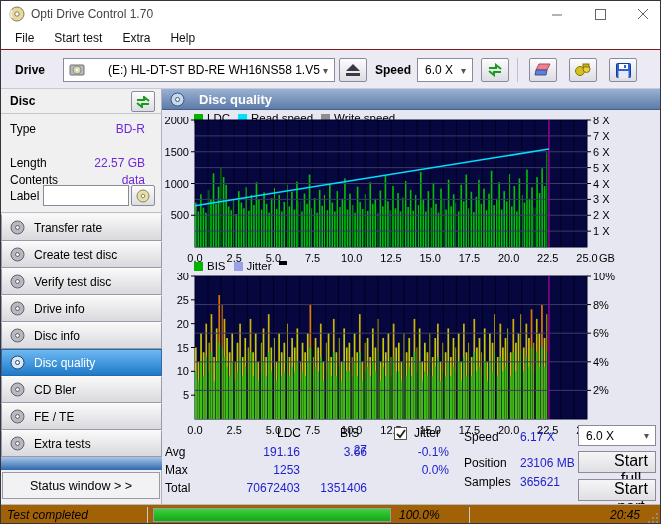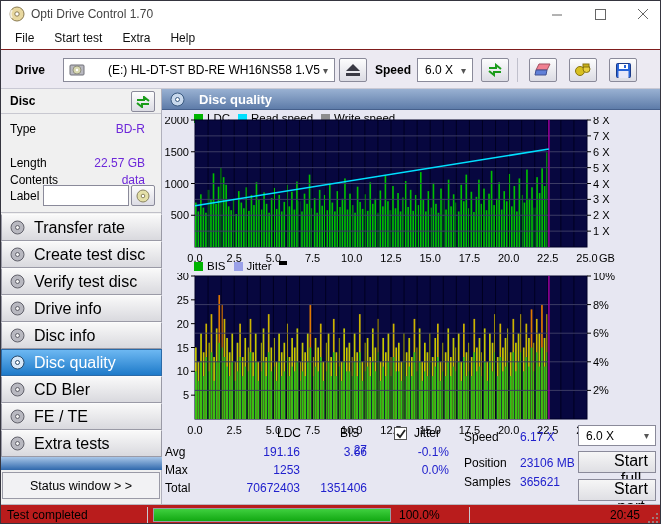--- a/index.html
+++ b/index.html
@@ -26,21 +26,21 @@
   
   #sidebar { position:absolute; left:0; top:88px; width:161px; height:415px; background:#f0f0f0; border-right:1px solid #b0b0bc; }
   #disc-panel { position:absolute; left:0; top:0; width:160px; height:124px; border-bottom:1px solid #c0c0c8; }
   #disc-panel .hdr { position:absolute; left:0; top:0; width:100%; height:25px; border-bottom:1px solid #c8c8d0; }
   #disc-panel .hdr .t { position:absolute; left:9px; top:5px; font-weight:bold; }
   .mini-btn { position:absolute; width:24px; height:21px; background:linear-gradient(#fdfdfd,#dcdce4); border:1px solid #8a8a9a; border-radius:2px; display:flex; align-items:center; justify-content:center; }
   .dp-row { position:absolute; left:9px; right:8px; height:15px; }
   .dp-row .l { position:absolute; left:0; }
   .dp-row .v { position:absolute; right:8px; color:#6d28d9; }
   #label-input { position:absolute; left:42px; top:96px; width:86px; height:21px; background:#fff; border:1px solid #8a8a9a; }
-  .side-btn { position:absolute; left:0; width:161px; height:27px; background:linear-gradient(#f9f9f9,#d9d9de); border:1px solid #9a9aa6; border-top:1px solid #fcfcfc; display:flex; align-items:center; font-size:16px; }
+  .side-btn { position:absolute; left:0; width:161px; height:27px; background:linear-gradient(#f9f9f9,#d9d9de); border:1px solid #9a9aa6; border-top:1px solid #fcfcfc; display:flex; align-items:center; font-size:12px; }
   .side-btn .cd { margin:0 9px 0 8px; }
   .side-btn.sel { background:linear-gradient(#6db8f2,#1e7ac9); color:#fff; border:1px solid #2a6aa8; }
   #blue-strip { position:absolute; left:0; top:368px; width:161px; height:13px; background:linear-gradient(#a8c6e8,#2f68ac); }
   #status-window-btn { position:absolute; left:1px; top:383px; width:158px; height:27px; background:#f2f2f4; border:1px solid #9a9aa6; display:flex; align-items:center; justify-content:center; font-size:12.5px; }
 
   
   #main { position:absolute; left:161px; top:88px; width:500px; height:415px; background:#e7e7f2; }
   #main-header { position:absolute; left:0; top:0; width:100%; height:21px; background:linear-gradient(#99b1d2,#5e7ca9); border-bottom:1px solid #46608c; display:flex; align-items:center; }
   #main-header .t { color:#fff; font-weight:bold; font-size:13px; margin-left:14px; }
   .legend { position:absolute; display:flex; align-items:center; font-size:11.5px; }
@@ -50,21 +50,21 @@
 
   
   .st { position:absolute; font-size:12px; }
   .st.b { color:#2121cd; }
   .st.r { text-align:right; }
   #jitter-checkbox { position:absolute; left:232px; top:338px; width:13px; height:13px; background:#fff; border:1px solid #555; display:flex; align-items:center; justify-content:center; }
   .push-btn { position:absolute; left:416px; width:78px; height:22px; background:linear-gradient(#f6f6f6,#dfdfe4); border:1px solid #8a8a9a; font-size:16px; font-family:inherit;padding-left:28px; }
   #speed-combo2 { left:416px; top:336px; width:78px; height:21px; }
 
   
-  #statusbar { position:absolute; left:0; top:503px; width:100%; height:21px; background:#b91c1c; border-top:1px solid #b8b8c0; }
+  #statusbar { position:absolute; left:0; top:503px; width:100%; height:21px; background:#a16207; border-top:1px solid #b8b8c0;font-style:italic; }
   .sb-sep { position:absolute; top:2px; width:1px; height:17px; background:#c8c8d0; }
   #progress-outer { position:absolute; left:152px; top:3px; width:238px; height:14px; background:#fff; border:1px solid #9a9aa4; }
   #progress-fill { height:100%; background:linear-gradient(#3fd03f,#12a812); }
   #resize-grip { position:absolute; right:1px; bottom:1px; width:12px; height:12px; }
 </style>
 </head>
 <body>
 
 <div id="window">
 

